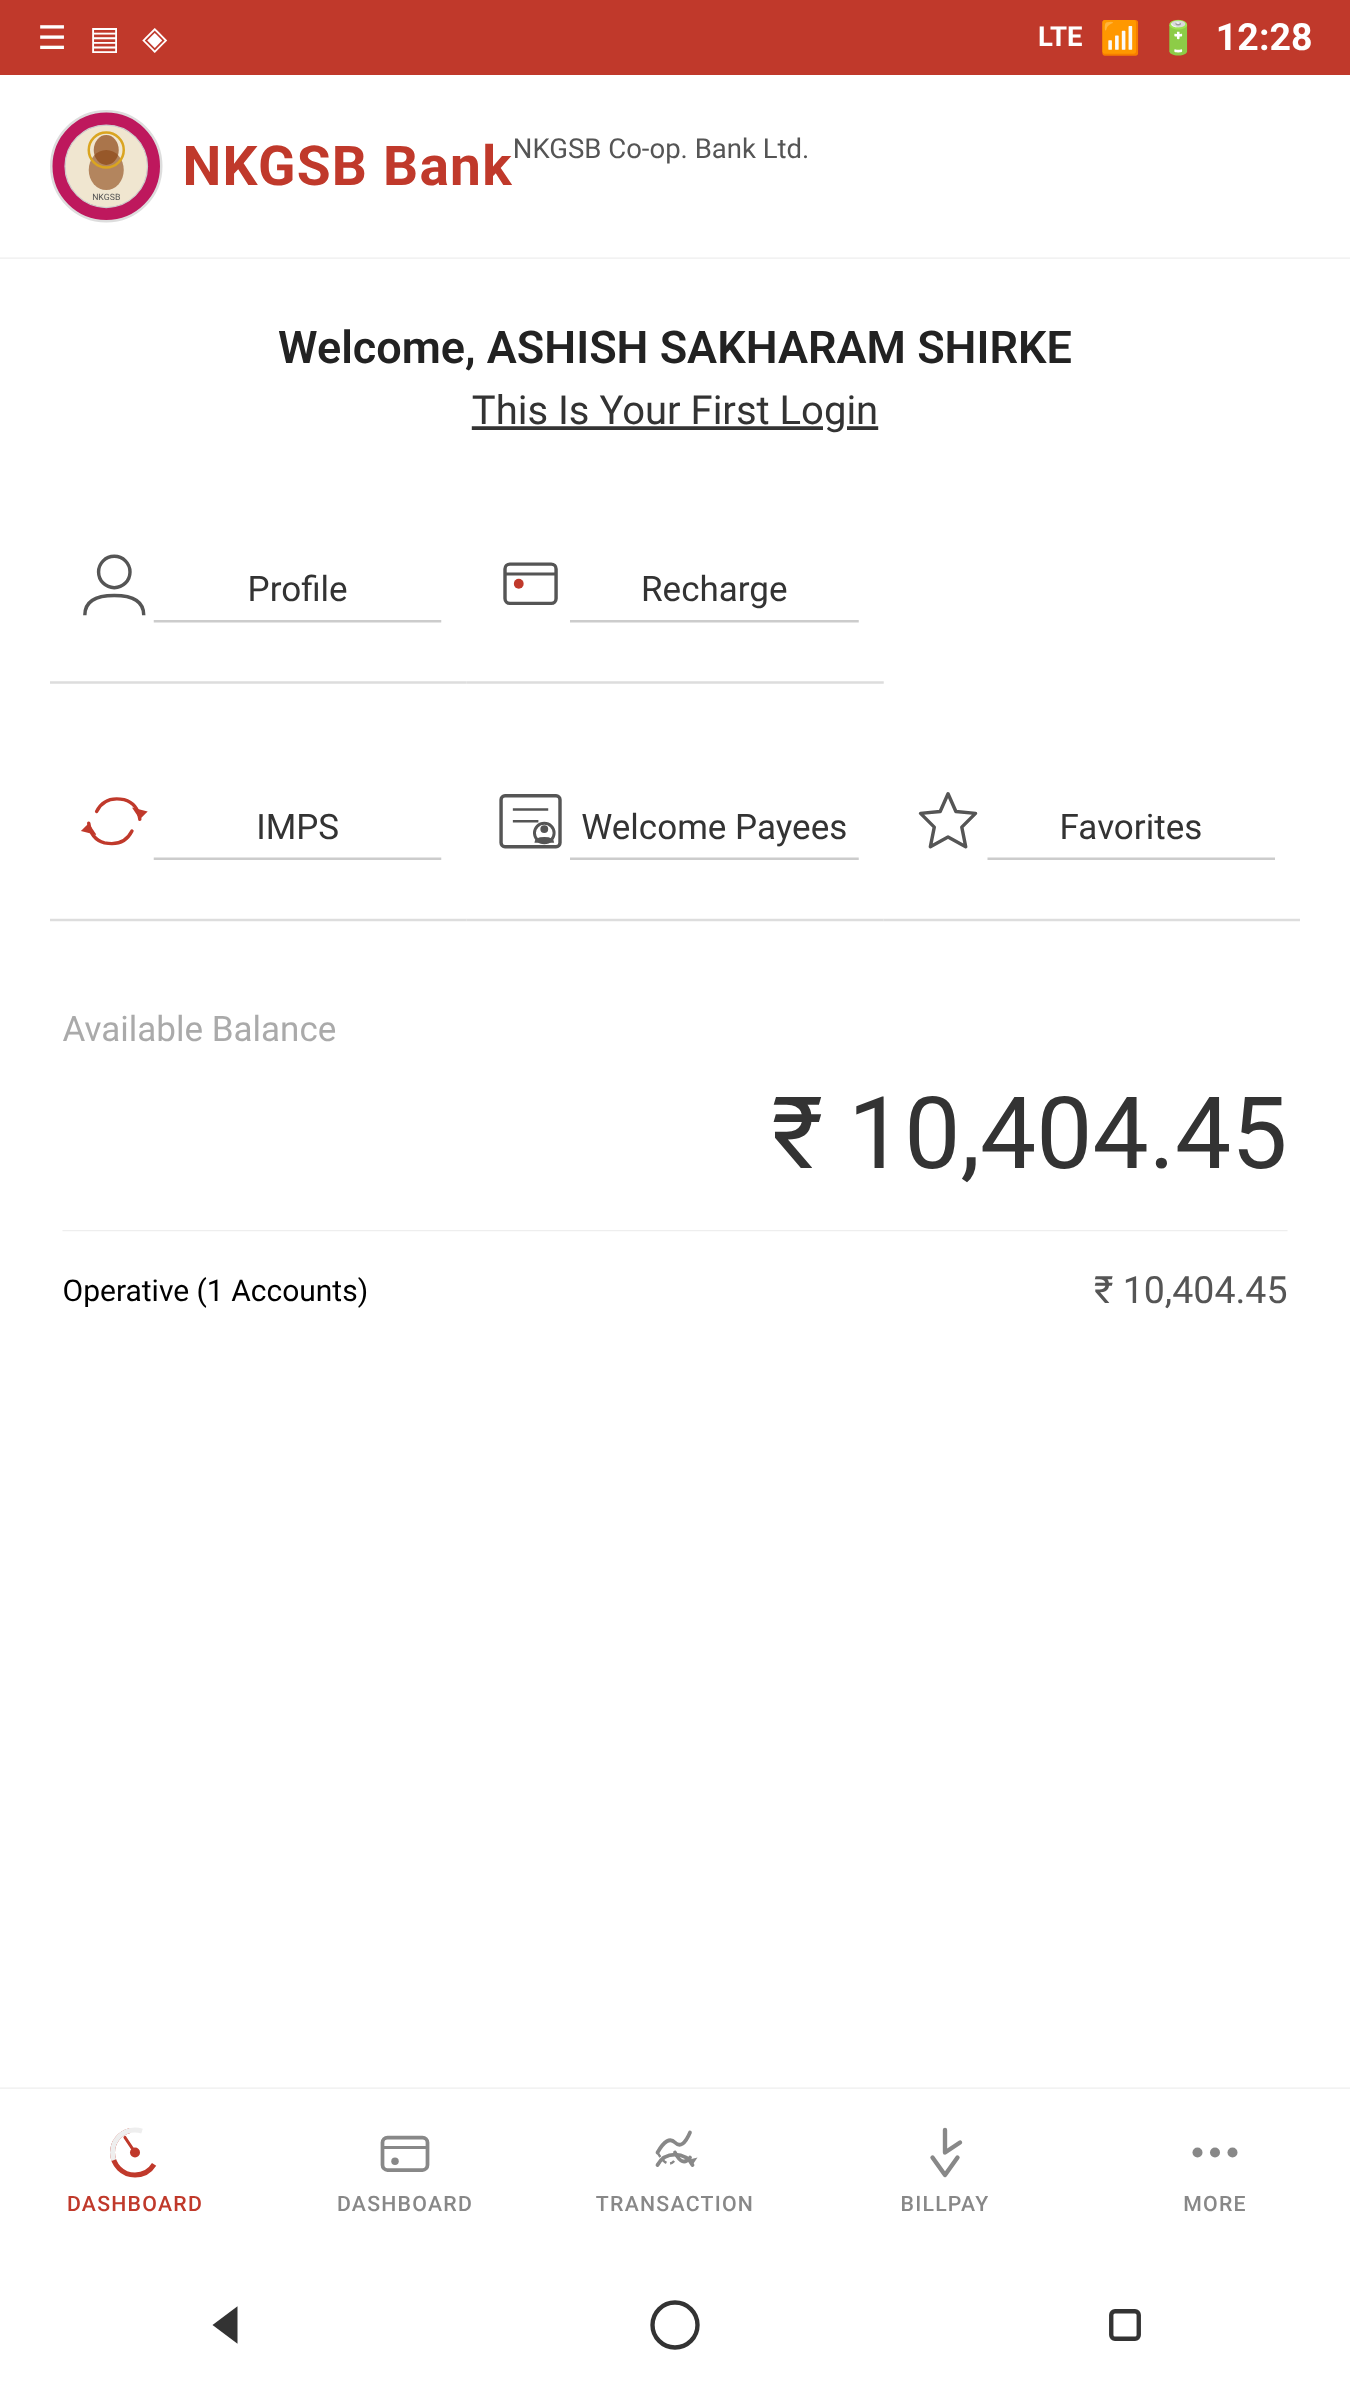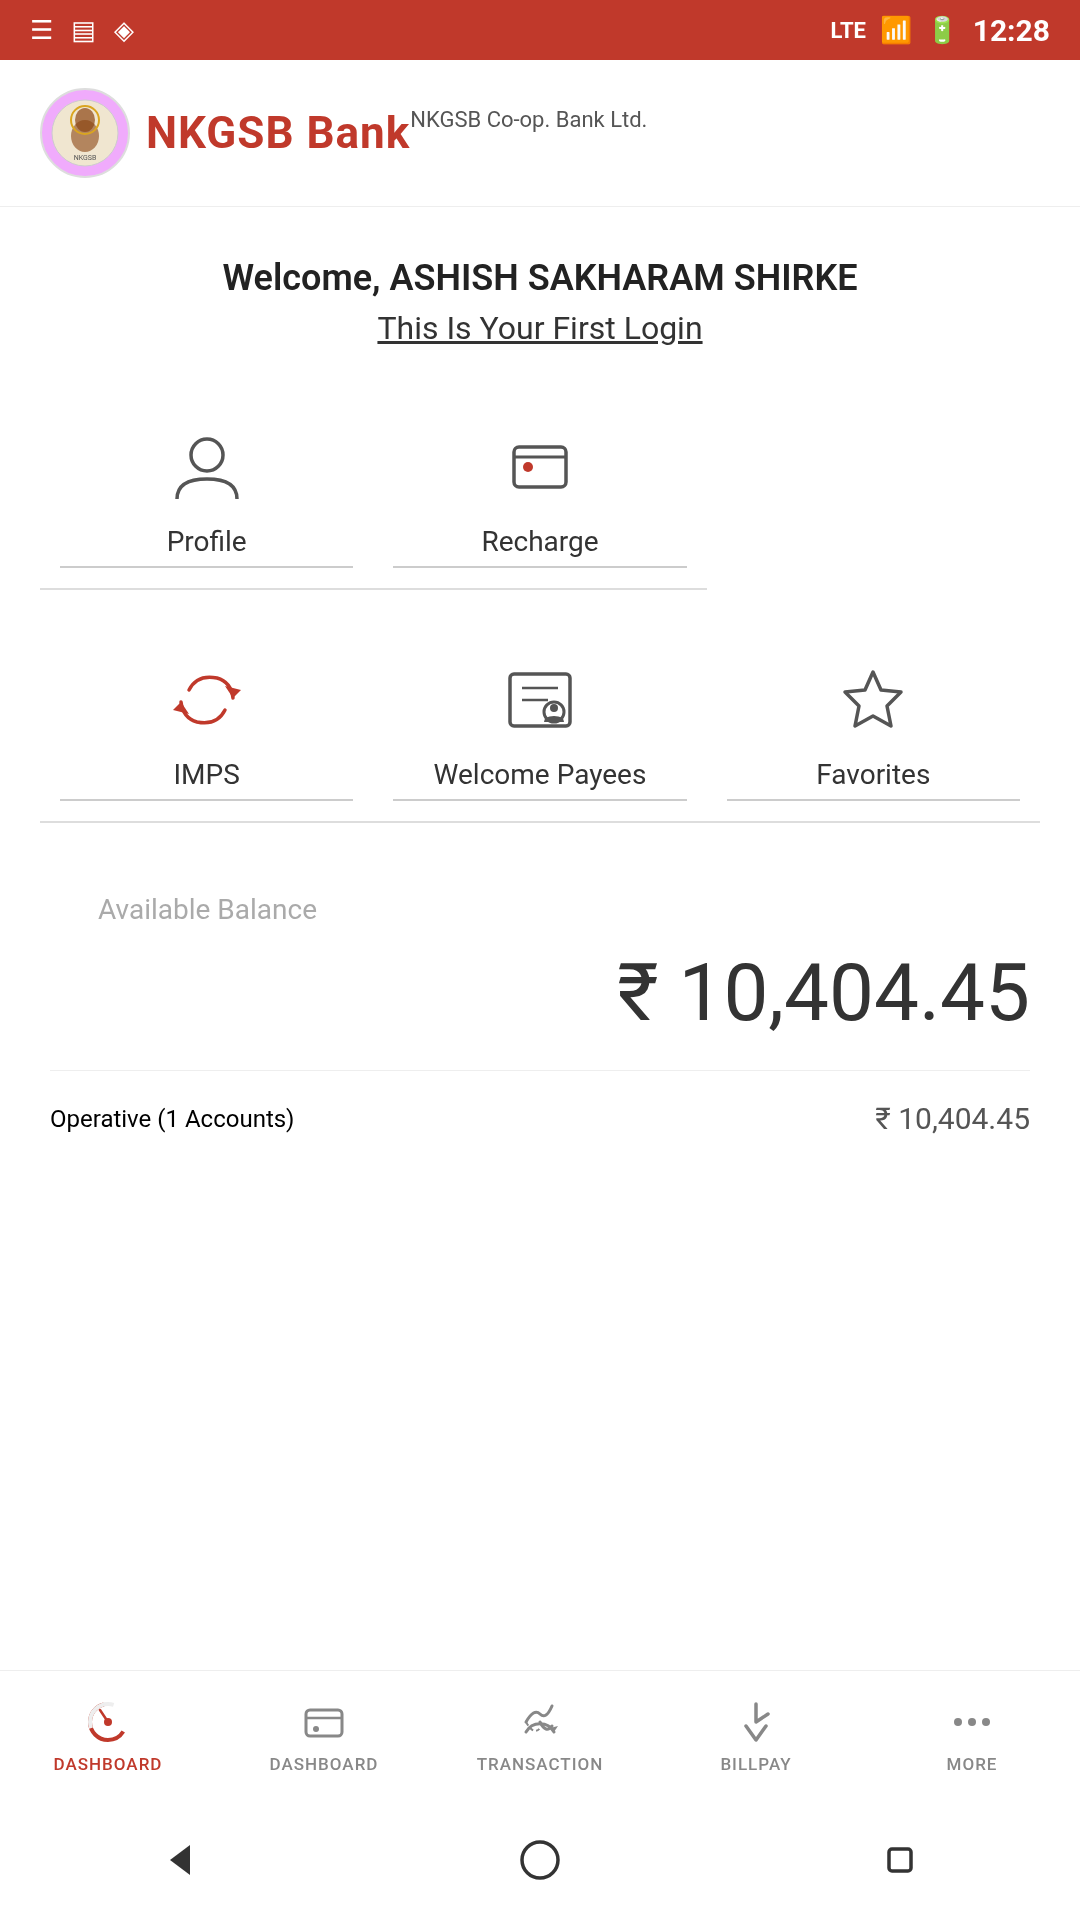--- a/index.html
+++ b/index.html
@@ -59,21 +59,21 @@
     }
     .logo-circle {
       width: 90px;
       height: 90px;
       border-radius: 50%;
       border: 2px solid #ddd;
       overflow: hidden;
       display: flex;
       align-items: center;
       justify-content: center;
-      background: #f0abfc;
+      background: #be185d;
     }
     .logo-emblem {
       width: 70px;
       height: 70px;
     }
     .logo-text-container {
       display: flex;
       flex-direction: row;
     }
     .logo-name {
@@ -106,21 +106,20 @@
 
     
     .icon-grid {
       display: grid;
       grid-template-columns: 1fr 1fr 1fr;
       padding: 20px 40px;
       gap: 0;
     }
     .icon-cell {
       display: flex;
-      flex-direction: column;
       align-items: center;
       padding: 30px 20px 20px;
       cursor: pointer;
     }
     .icon-cell:nth-child(1) { border-bottom: 2px solid #ddd; }
     .icon-cell:nth-child(2) { border-bottom: 2px solid #ddd; }
     .icon-cell:nth-child(3) { border-bottom: 2px solid #ddd; }
 
     .icon-svg {
       width: 80px;
@@ -138,21 +137,20 @@
     }
 
     
     .balance-section {
       padding: 50px 50px 30px;
     }
     .balance-title {
       font-size: 28px;
       color: #aaa;
       margin-bottom: 20px;
-      margin-left: 48px;
     }
     .balance-amount {
       font-size: 80px;
       color: #333;
       text-align: right;
       margin-bottom: 30px;
       border-bottom: 1px solid #eee;
       padding-bottom: 30px;
     }
     .account-row {

